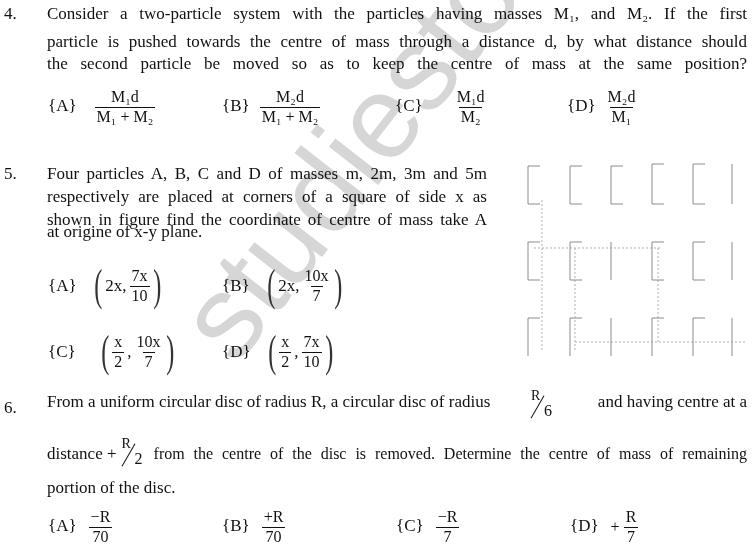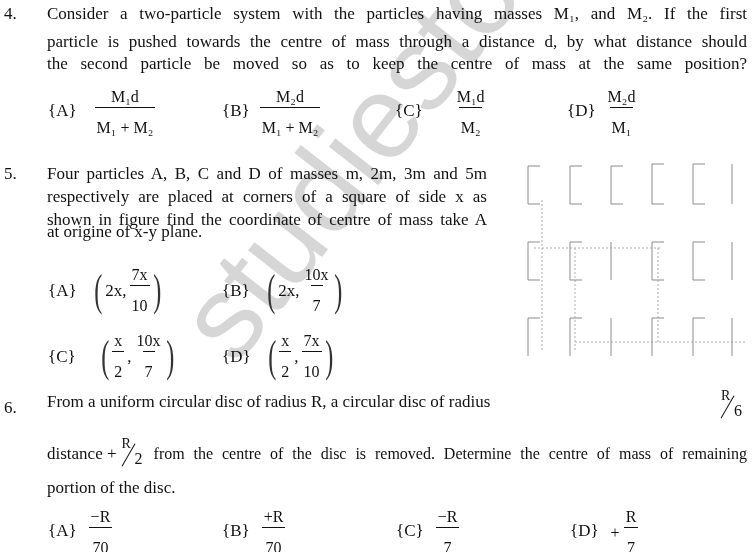--- a/index.html
+++ b/index.html
@@ -4,21 +4,21 @@
 <style>
   html, body { margin:0; padding:0; background:#fff; }
   body { width:753px; height:552px; position:relative; overflow:hidden;
          font-family:"Liberation Serif", "DejaVu Serif", serif; color:#111; }
   .abs { position:absolute; }
   .qnum { font-size:17px; }
   .line { font-size:17px; white-space:nowrap; }
   .just { text-align:justify; text-align-last:justify; }
   .frac { display:inline-flex; flex-direction:column; align-items:center; vertical-align:middle; font-size:16px; line-height:18px; }
   .frac .num { padding:0 2px 1px; }
-  .frac .den { border-top:1px solid #111; padding:11px 2px 0; }
+  .frac .den { border-top:1px solid #111; padding:0 2px 0; }
   .opt-label { font-size:17px; }
   .paren { display:inline-flex; align-items:center; }
   .paren .bracket { font-size:44px; line-height:40px; font-weight:100; transform:scaleX(0.55); color:#333; }
   .slash { display:inline-block; position:relative; width:26px; height:28px; vertical-align:-8px; }
   .slash .n { position:absolute; left:0; top:-4px; font-size:14px; }
   .slash .d { position:absolute; left:13px; top:10px; font-size:16px; }
   .slash .bar { position:absolute; left:6px; top:2px; width:1px; height:26px; background:#111; transform:rotate(30deg); }
   .watermark { position:absolute; left:150px; top:300px; font-family:"Liberation Sans", sans-serif; font-size:118px;
                color:rgba(180,180,180,0.55); transform:rotate(-52deg); transform-origin:left top; white-space:nowrap; pointer-events:none; }
   .figure { position:absolute; left:520px; top:160px; width:232px; height:200px; }
@@ -156,20 +156,21 @@
 </svg>
 
 <div class="abs qnum" style="left:4px;top:398px;">6.</div>
 <div class="abs line" style="left:47px;top:392px;width:700px;display:flex;align-items:flex-start;justify-content:space-between;">
   <span>From a uniform circular disc of radius R, a circular disc of radius</span>
   <span class="slash">
     <span class="n">R</span>
     <span class="bar"></span>
     <span class="d">6</span>
   </span>
+  <span>and having centre at a</span>
 </div>
 <div class="abs line" style="left:47px;top:440px;width:700px;display:flex;align-items:center;">
   <span>distance +</span>
   <span class="slash" style="margin:0 6px 0 5px;">
     <span class="n">R</span>
     <span class="bar"></span>
     <span class="d">2</span>
   </span>
   <span style="flex:1;text-align:justify;text-align-last:justify;font-size:16px;">from the centre of the disc is removed. Determine the centre of mass of remaining</span>
 </div>

